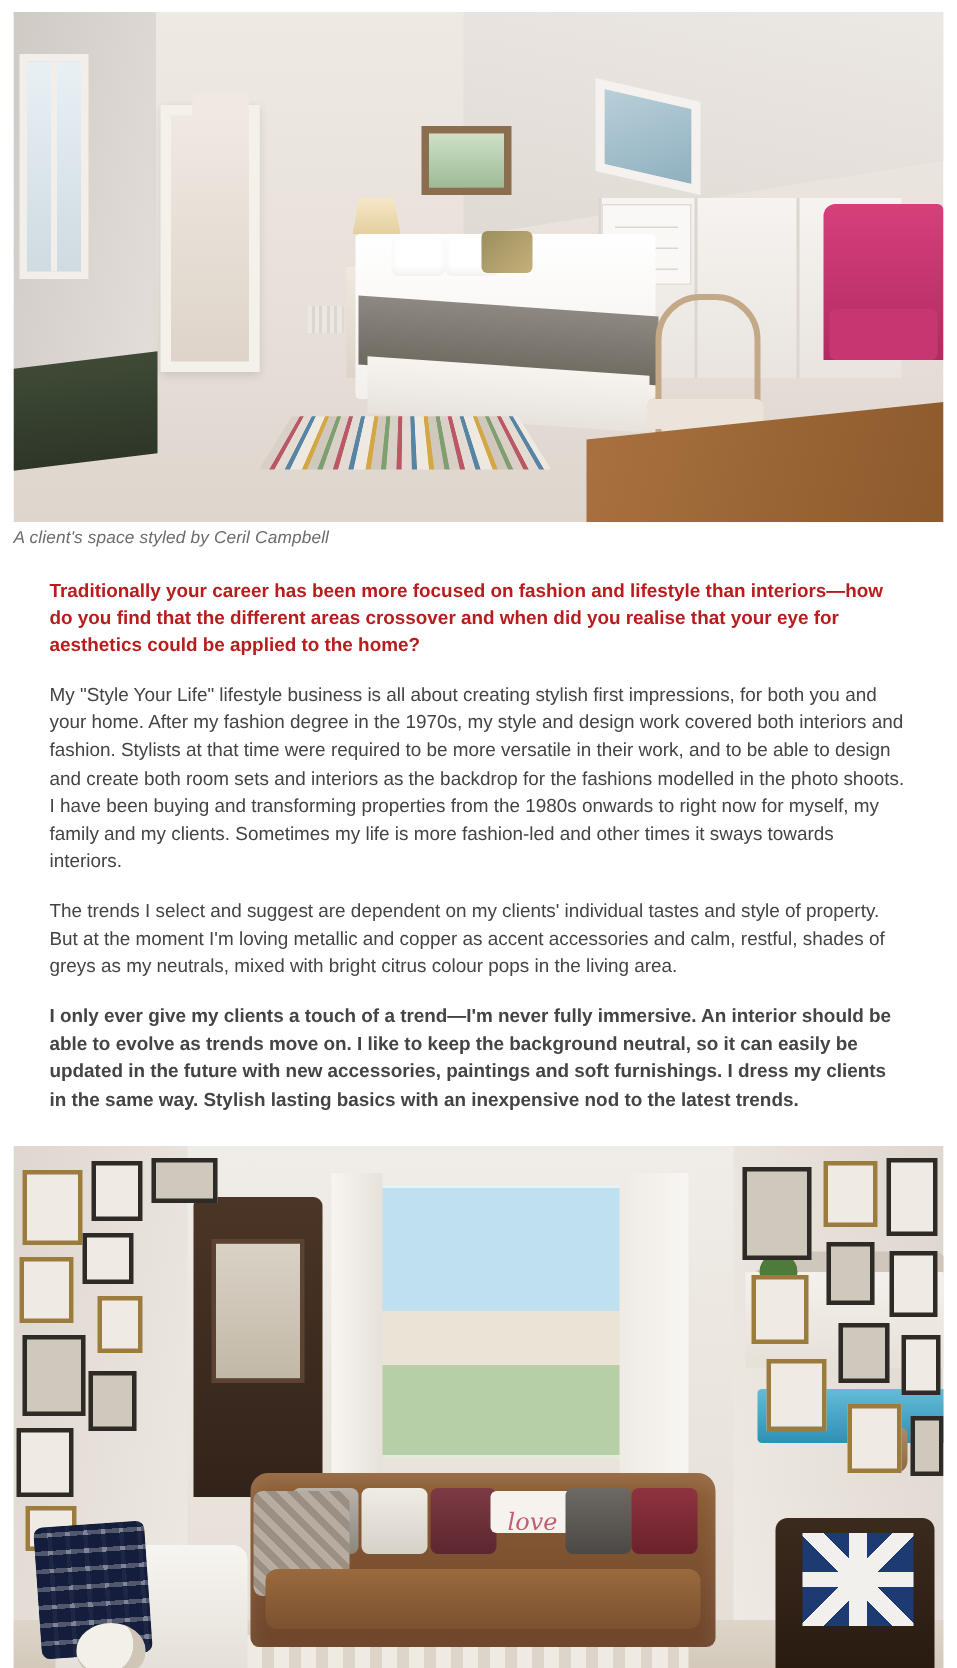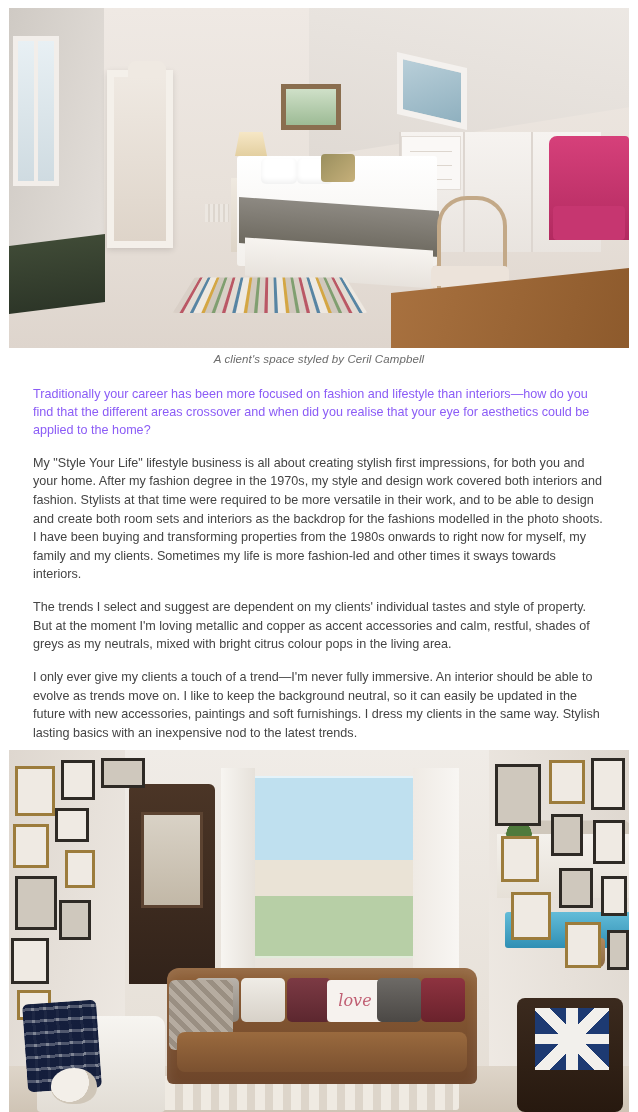--- a/index.html
+++ b/index.html
@@ -28,48 +28,47 @@
   .photo {
     width: 620px;
     position: relative;
     overflow: hidden;
     display: block;
   }
   .photo-1 { height: 340px; }
   .photo-2 { height: 362px; }
 
   .caption {
-    text-align: center;
     font-size: 11.5px;
     font-style: italic;
     color: #6b6b6b;
     padding: 5px 0 3px 0;
     letter-spacing: .1px;
   }
 
   
   .article {
     width: 572px;
     margin: 0 auto;
     padding-top: 10px;
   }
   .q {
     font-size: 12.6px;
-    font-weight: normal;
-    color: #8b5cf6;
+    font-weight: bold;
+    color: #b91c1c;
     line-height: 1.42;
     margin: 8px 0 14px 0;
   }
   .p {
     font-size: 12.6px;
     line-height: 1.48;
     color: #444444;
     margin: 0 0 14px 0;
   }
-  .p:last-child { margin-bottom: 8px; }
+  .p:last-child { margin-bottom: 22px; font-weight: bold; }
 
   
   .bedroom {
     position: absolute;
     inset: 0;
     background: linear-gradient(#efe9e4 0%, #e8e1da 55%, #ded5cd 100%);
   }
   .b-wall-left {
     position: absolute; left: 0; top: 0; width: 95px; height: 250px;
     background: linear-gradient(100deg,#cfcac4,#e3ded9);
@@ -293,21 +292,21 @@
   }
   .l-cushion {
     position:absolute; top: 228px; width: 44px; height: 44px; border-radius: 5px;
   }
   .c1 { left: 186px; background: linear-gradient(#b9b3ab,#8d867d); }
   .c2 { left: 232px; background: linear-gradient(#efece6,#d7d1c8); }
   .c3 { left: 278px; background: linear-gradient(#7c3a44,#5c272f); }
   .c4 { left: 368px; background: linear-gradient(#6d6a66,#4b4845); }
   .c5 { left: 412px; background: linear-gradient(#8e3340,#6a222c); }
   .c-love {
-    position:absolute; left: 318px; top: 230px; width: 56px; height: 42px;
+    position:absolute; left: 318px; top: 230px; width: 56px; height: 28px;
     background: #f6f2ee; border-radius: 4px;
   }
   .c-love span {
     display:block; text-align:center; line-height: 42px;
     font-family: "DejaVu Serif", serif; font-style: italic;
     font-size: 16px; color: #c05f73;
   }
   .l-throw {
     position:absolute; left: 160px; top: 230px; width: 64px; height: 70px;
     background: repeating-linear-gradient(45deg,#b6aca0 0 5px,#9a8f82 5px 10px);

